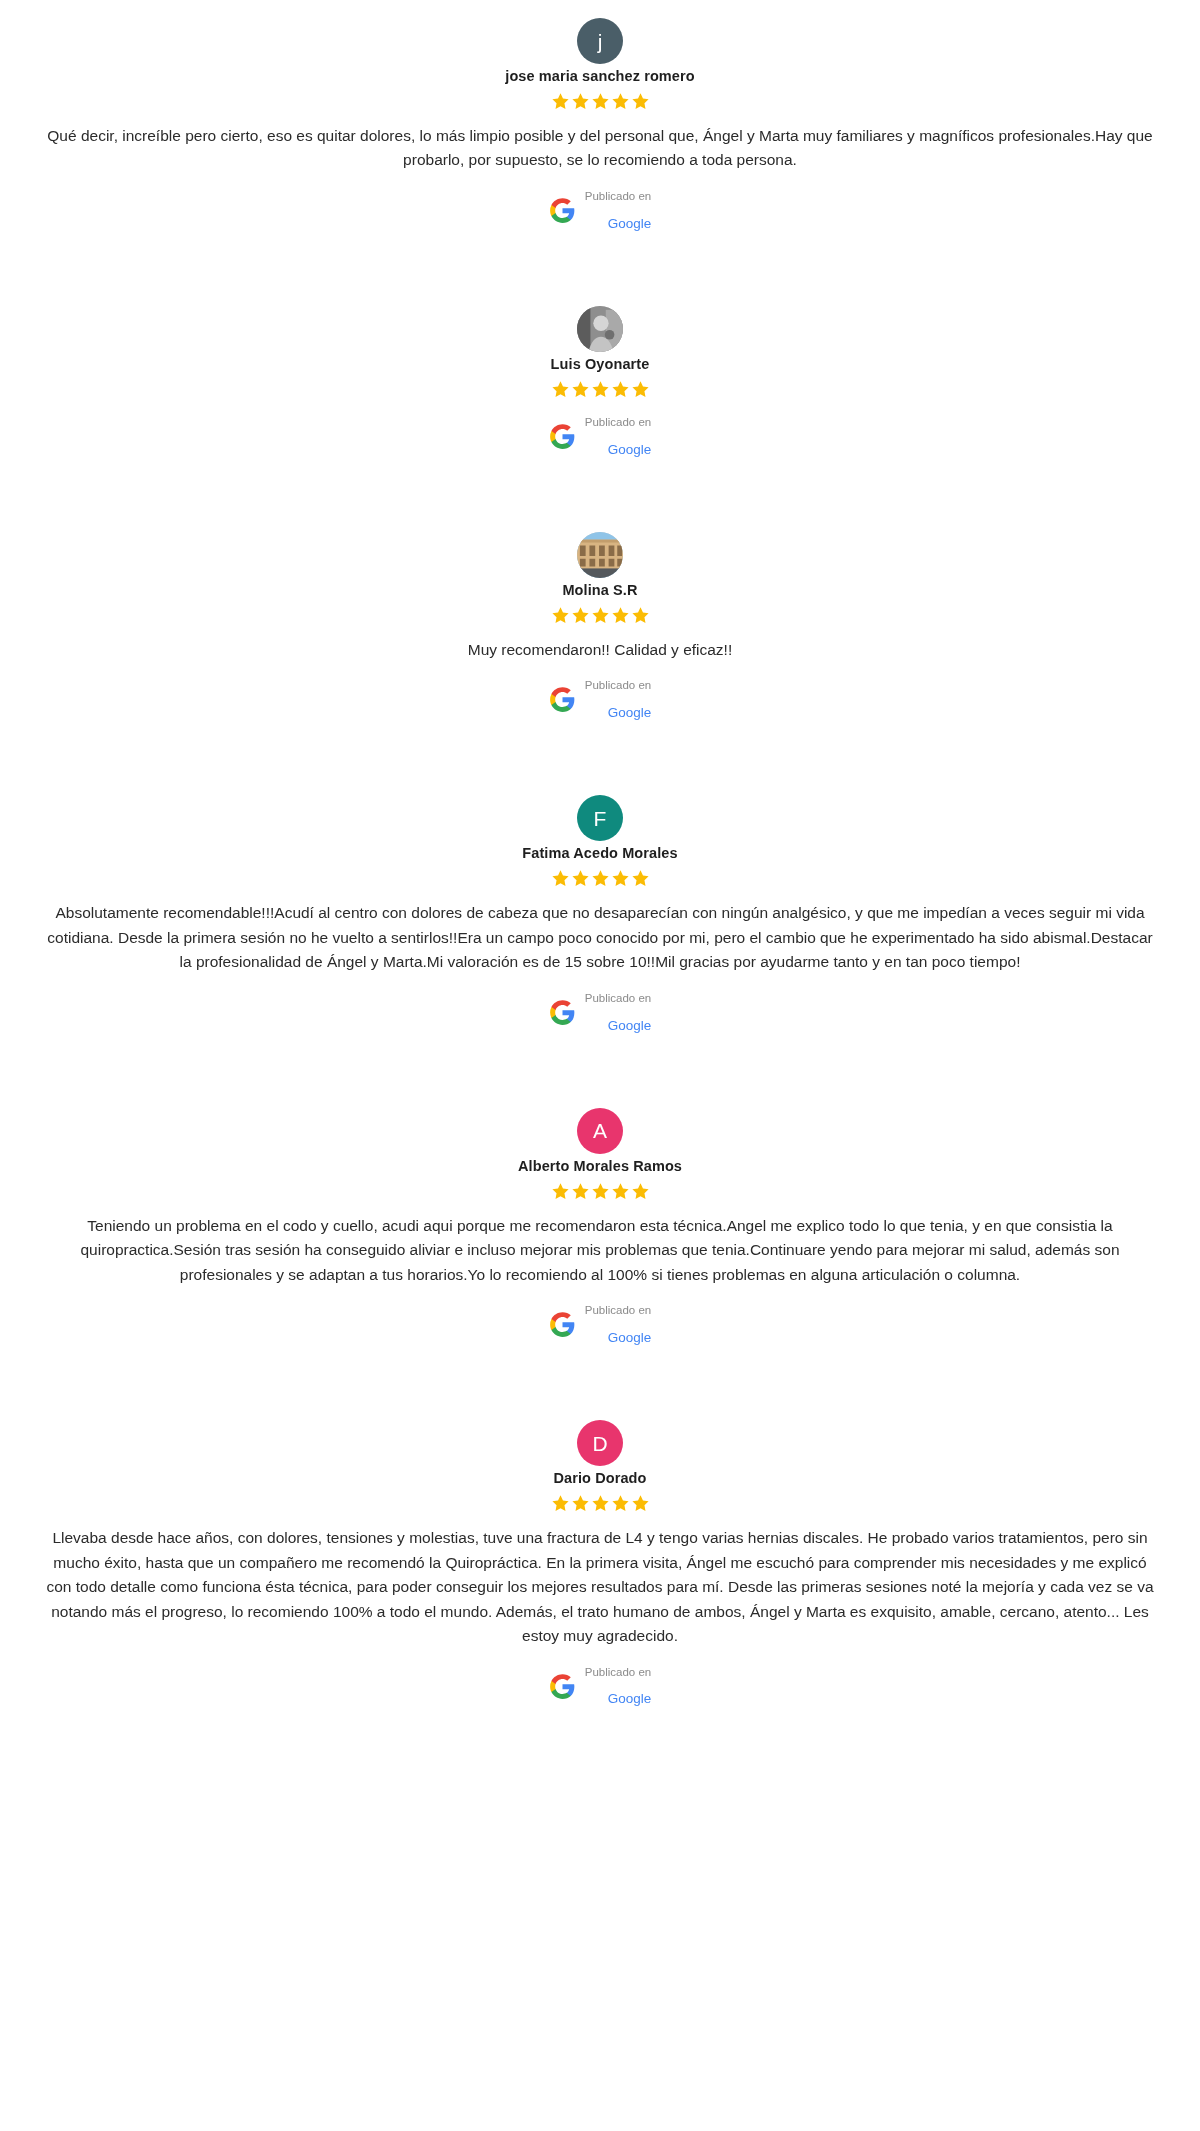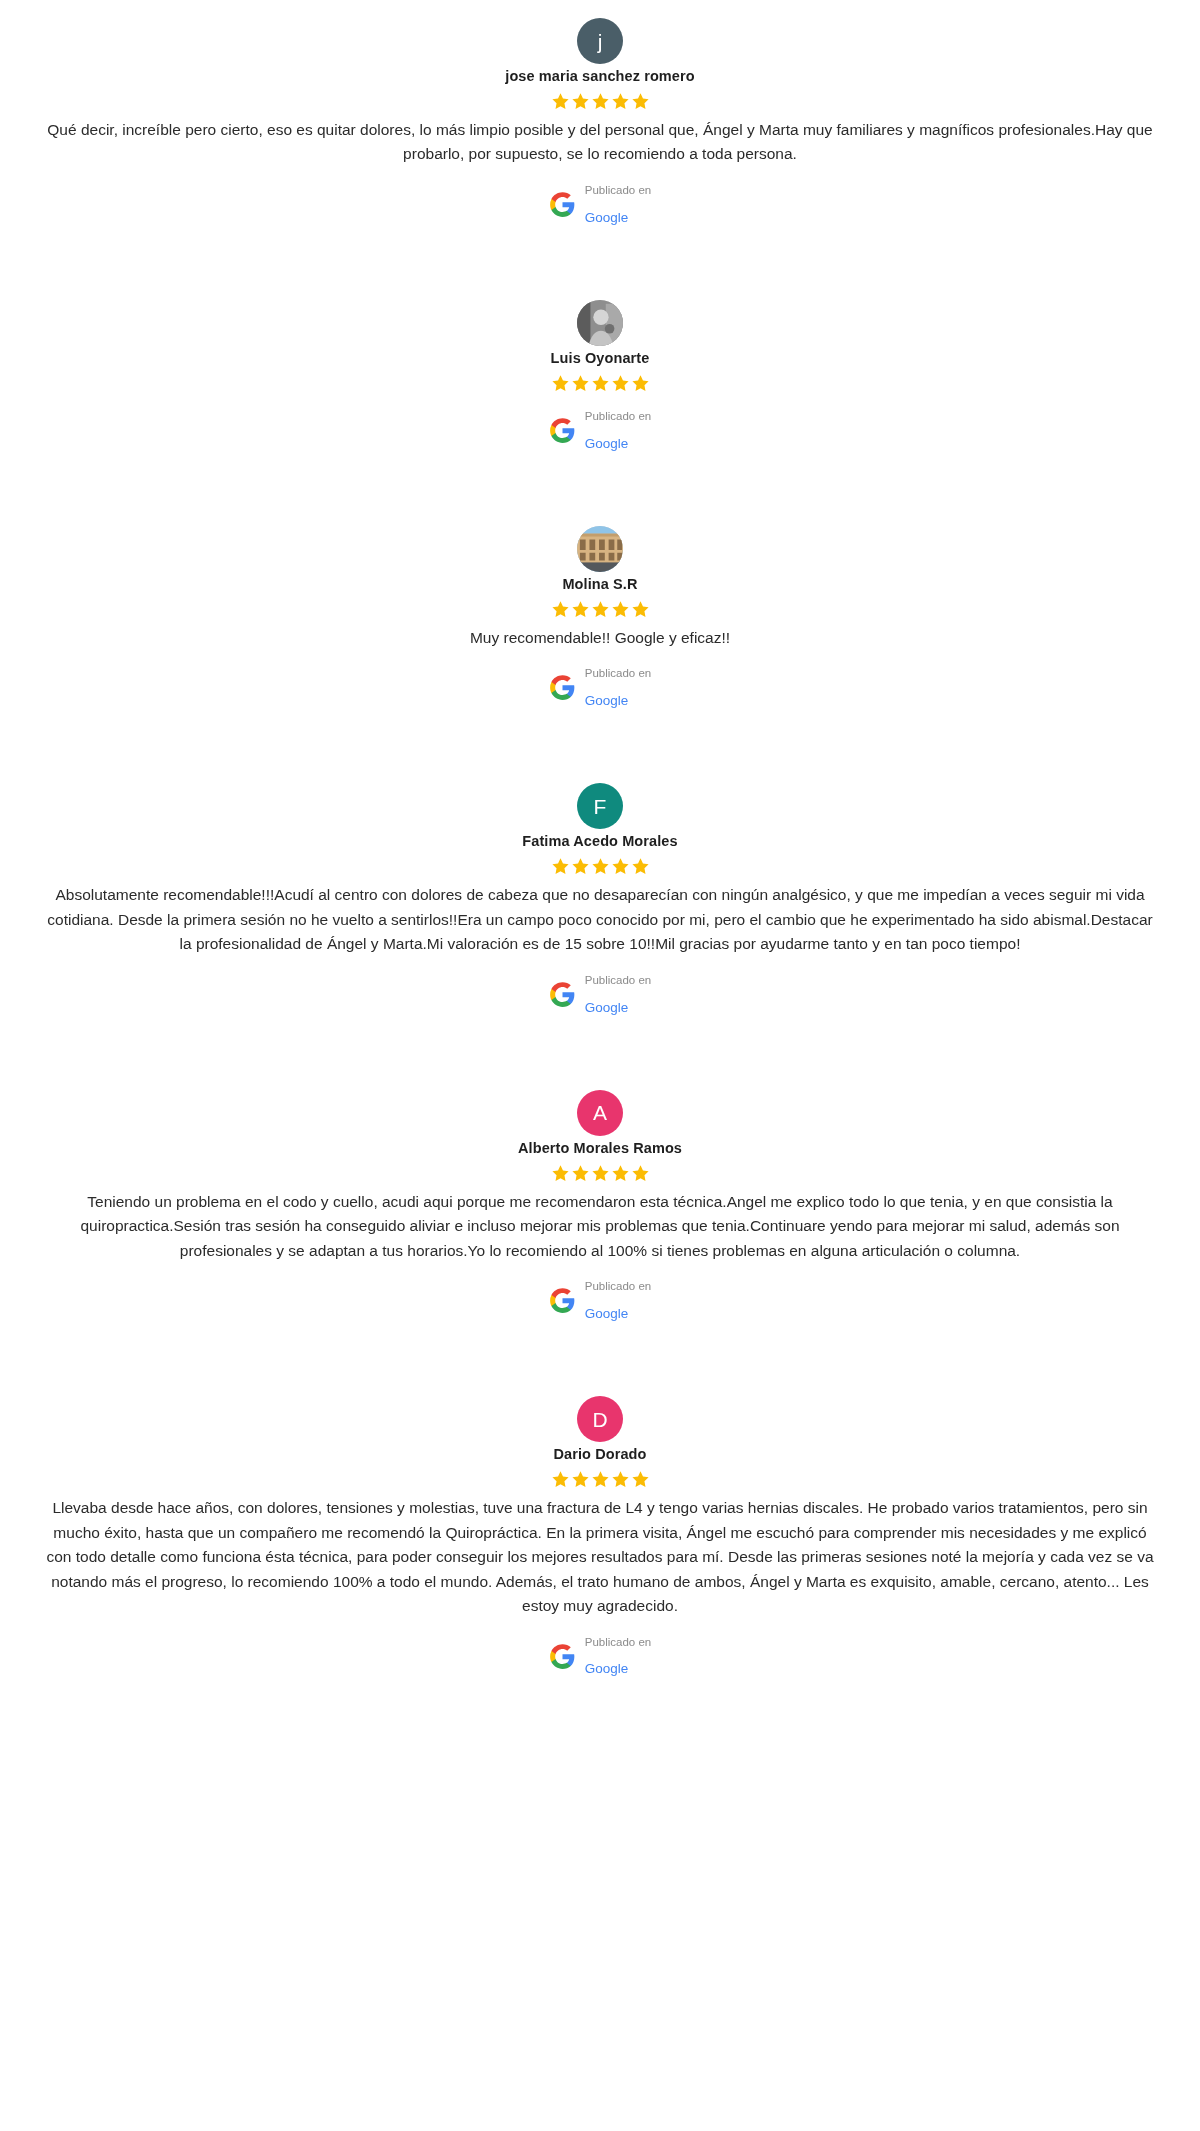--- a/index.html
+++ b/index.html
@@ -63,21 +63,21 @@
     display: flex;
     gap: 1px;
     line-height: 1;
   }
   .star {
     width: 19px;
     height: 19px;
     display: block;
   }
   .review-text {
-    margin-top: 7px;
+    margin-top: 13px;
     font-size: 15.5px;
     line-height: 1.58;
     color: #2b2b2b;
     text-align: center;
     max-width: 1160px;
     padding: 0 20px;
     box-sizing: border-box;
     font-weight: 400;
   }
   .source {
@@ -89,20 +89,21 @@
   .source-logo {
     width: 27px;
     height: 27px;
     display: block;
     flex: 0 0 auto;
   }
   .source-text {
     display: flex;
     flex-direction: column;
     line-height: 1.28;
+    align-items: flex-end;
   }
   .source-pre {
     font-size: 11.5px;
     color: #8b8b8b;
   }
   .source-name {
     font-size: 13.5px;
     color: #4285f4;
     margin-top: 11px;
   }
@@ -260,21 +261,21 @@
           <svg class="star" viewBox="0 0 24 24" aria-hidden="true">
             <path fill="#FBBC04" d="M12 1.6l3.1 6.6 7.1 .95-5.2 5 1.3 7.25L12 17.9l-6.3 3.5 1.3-7.25-5.2-5 7.1-.95z"></path>
           </svg>
         </span>
         <span>
           <svg class="star" viewBox="0 0 24 24" aria-hidden="true">
             <path fill="#FBBC04" d="M12 1.6l3.1 6.6 7.1 .95-5.2 5 1.3 7.25L12 17.9l-6.3 3.5 1.3-7.25-5.2-5 7.1-.95z"></path>
           </svg>
         </span>
       </div>
-      <div class="review-text">Muy recomendable!! Google y eficaz!!</div>
+      <div class="review-text">Muy recomendaron!! Calidad y eficaz!!</div>
       <div class="source">
         <span>
           <svg class="source-logo" viewBox="0 0 48 48" aria-hidden="true">
             <path fill="#4285F4" d="M45.1 24.5c0-1.6-.14-3.14-.4-4.64H24v9.1h11.85c-.5 2.72-2.06 5.03-4.4 6.58v5.45h7.13c4.17-3.84 6.52-9.5 6.52-16.49z"></path>
             <path fill="#34A853" d="M24 46c5.94 0 10.93-1.97 14.57-5.33l-7.13-5.45c-1.97 1.32-4.5 2.1-7.44 2.1-5.73 0-10.58-3.87-12.31-9.07H4.3v5.63C7.93 41.1 15.4 46 24 46z"></path>
             <path fill="#FBBC05" d="M11.69 28.25A13.2 13.2 0 0 1 11 24c0-1.48.25-2.91.69-4.25V14.1H4.3A21.96 21.96 0 0 0 2 24c0 3.55.85 6.92 2.3 9.9l7.39-5.65z"></path>
             <path fill="#EA4335" d="M24 10.68c3.23 0 6.13 1.11 8.41 3.29l6.31-6.31C34.92 4.13 29.93 2 24 2 15.4 2 7.93 6.9 4.3 14.1l7.39 5.65C13.42 14.55 18.27 10.68 24 10.68z"></path>
           </svg>
         </span>
         <span class="source-text">

